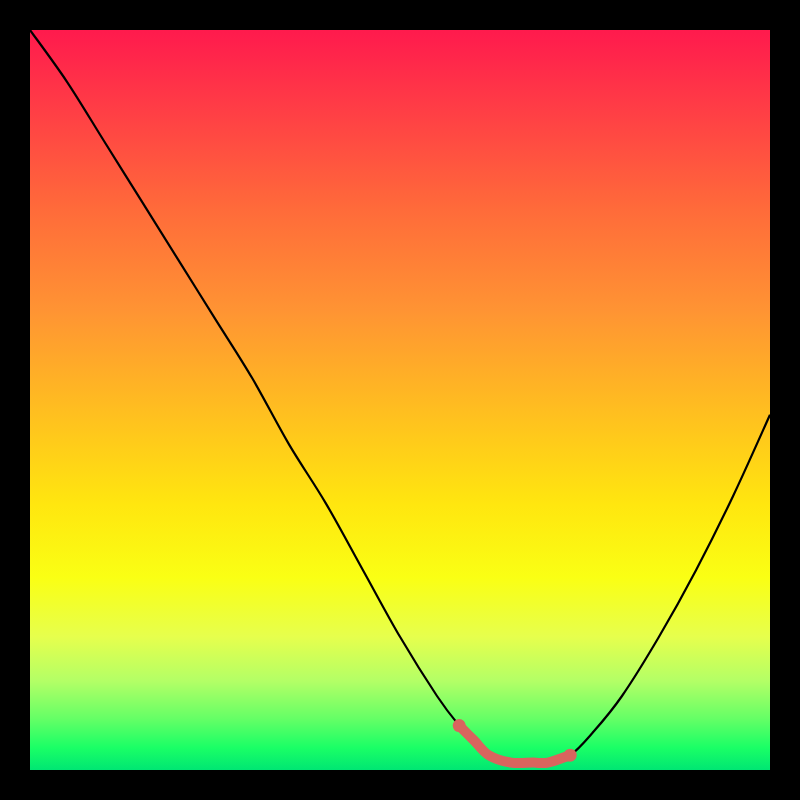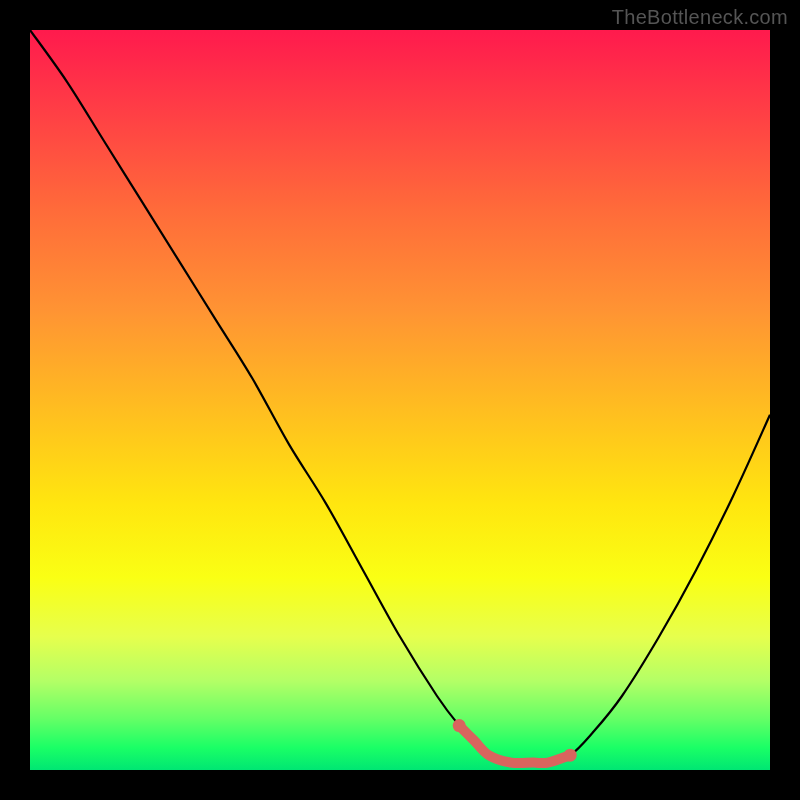--- a/index.html
+++ b/index.html
@@ -54,21 +54,20 @@
     font-size: 20px;
     font-weight: 500;
     letter-spacing: 0.3px;
   }
 </style>
 </head>
 <body>
 
 <div class="frame">
 
-  <div class="watermark">TheBottleneck.com</div>
 
   <div class="plot-area">
     <svg class="curve-svg" viewBox="0 0 740 740" preserveAspectRatio="none">
       <path d="M 0 0 C 6.166666666666667 8.633333333333326 24.666666666666664 33.299999999999955 37 51.799999999999955 C 49.333333333333336 70.29999999999995 61.666666666666664 91.26666666666667 74 111 C 86.33333333333333 130.73333333333332 98.66666666666667 150.46666666666658 111 170.19999999999993 C 123.33333333333333 189.93333333333328 135.66666666666666 209.66666666666669 148 229.40000000000003 C 160.33333333333334 249.13333333333338 172.66666666666666 268.8666666666667 185 288.6 C 197.33333333333334 308.33333333333337 209.66666666666666 326.8333333333333 222 347.79999999999995 C 234.33333333333334 368.7666666666666 246.66666666666666 393.4333333333333 259 414.4 C 271.3333333333333 435.3666666666667 283.6666666666667 452.6333333333333 296 473.6 C 308.3333333333333 494.5666666666667 320.6666666666667 518 333 540.2 C 345.3333333333333 562.4000000000001 357.66666666666663 585.8333333333333 370 606.8 C 382.33333333333337 627.7666666666667 397.1333333333334 651.2 407.00000000000006 666 C 416.86666666666673 680.8 423.0333333333333 688.2 429.2 695.6 C 435.3666666666667 703 439.06666666666666 705.4666666666667 444 710.4 C 448.93333333333334 715.3333333333333 452.6333333333333 721.5 458.8 725.2 C 464.9666666666667 728.9000000000001 473.6 731.3666666666667 481 732.6 C 488.4 733.8333333333334 497.03333333333336 732.6 503.20000000000005 732.6 C 509.36666666666673 732.6 511.83333333333337 733.8333333333334 518 732.6 C 524.1666666666666 731.3666666666667 532.8 730.1333333333334 540.1999999999999 725.2 C 547.5999999999999 720.2666666666667 553.7666666666667 712.8666666666667 562.4 703 C 571.0333333333333 693.1333333333333 580.9 682.0333333333333 592 666 C 603.1 649.9666666666667 616.6666666666666 627.7666666666667 629 606.8 C 641.3333333333334 585.8333333333333 653.6666666666666 563.6333333333333 666 540.2 C 678.3333333333334 516.7666666666668 690.6666666666666 492.1 703 466.2 C 715.3333333333334 440.29999999999995 733.8333333333334 398.3666666666667 740 384.8" fill="none" stroke="#000000" stroke-width="2.2"></path>
       <path d="M 429.2 695.6 C 431.66666666666663 698.0666666666667 439.06666666666666 705.4666666666667 444 710.4 C 448.93333333333334 715.3333333333333 452.6333333333333 721.5 458.8 725.2 C 464.9666666666667 728.9000000000001 473.6 731.3666666666667 481 732.6 C 488.4 733.8333333333334 497.03333333333336 732.6 503.20000000000005 732.6 C 509.36666666666673 732.6 511.83333333333337 733.8333333333334 518 732.6 C 524.1666666666666 731.3666666666667 536.5 726.4333333333334 540.1999999999999 725.2" fill="none" stroke="#d9645e" stroke-width="10" stroke-linecap="round"></path>
       <circle cx="429.2" cy="695.6" r="6.5" fill="#d9645e"></circle>
       <circle cx="540.1999999999999" cy="725.2" r="6.5" fill="#d9645e"></circle>
     </svg>
   </div>
 

